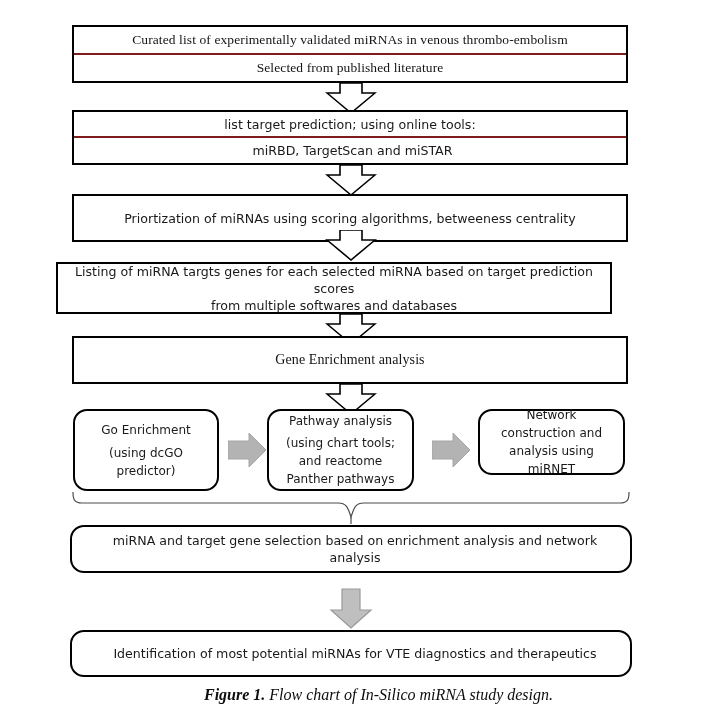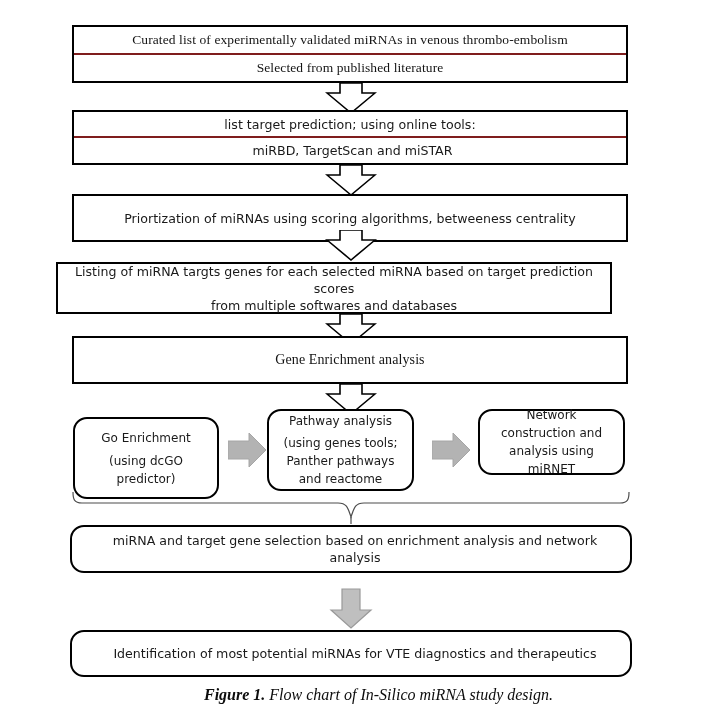--- a/index.html
+++ b/index.html
@@ -163,42 +163,42 @@
   <div class="node rect-box" style="left:72px; top:336px; width:556px; height:48px;">
     <div class="row t-serif" style="height:100%; font-size:14px;">Gene Enrichment analysis</div>
   </div>
 
   <div class="conn" style="left:325px; top:384px;">
     <svg width="52" height="32" viewBox="0 0 52 32">
       <polygon points="15,0 15,10 2,10 26,30 50,10 37,10 37,0" fill="#ffffff" stroke="#000000" stroke-width="1.6"></polygon>
     </svg>
   </div>
 
-  <div class="node round-box t-sans-sm" style="left:73px; top:409px; width:146px; height:82px;margin-top:8px;">
+  <div class="node round-box t-sans-sm" style="left:73px; top:409px; width:146px; height:82px;">
     <span class="lines">
       <span>Go Enrichment</span>
       <span style="display:block; height:5px;"></span>
       <span>(using dcGO</span>
       <span>predictor)</span>
     </span>
   </div>
 
   <div class="conn" style="left:228px; top:432px;">
     <svg width="40" height="36" viewBox="0 0 40 36">
       <polygon points="0,9 21,9 21,1 38,18 21,35 21,27 0,27" fill="#b3b3b3" stroke="#a6a6a6" stroke-width="1"></polygon>
     </svg>
   </div>
 
   <div class="node round-box t-sans-sm" style="left:267px; top:409px; width:147px; height:82px;">
     <span class="lines">
       <span>Pathway analysis</span>
       <span style="display:block; height:4px;"></span>
-      <span>(using genes  tools;</span>
+      <span>(using chart  tools;</span>
+      <span>and reactome</span>
       <span>Panther pathways</span>
-      <span>and reactome</span>
     </span>
   </div>
 
   <div class="conn" style="left:432px; top:432px;">
     <svg width="40" height="36" viewBox="0 0 40 36">
       <polygon points="0,9 21,9 21,1 38,18 21,35 21,27 0,27" fill="#b3b3b3" stroke="#a6a6a6" stroke-width="1"></polygon>
     </svg>
   </div>
 
   <div class="node round-box t-sans-sm" style="left:470px; top:409px; width:147px; height:66px;margin-left:8px;">

